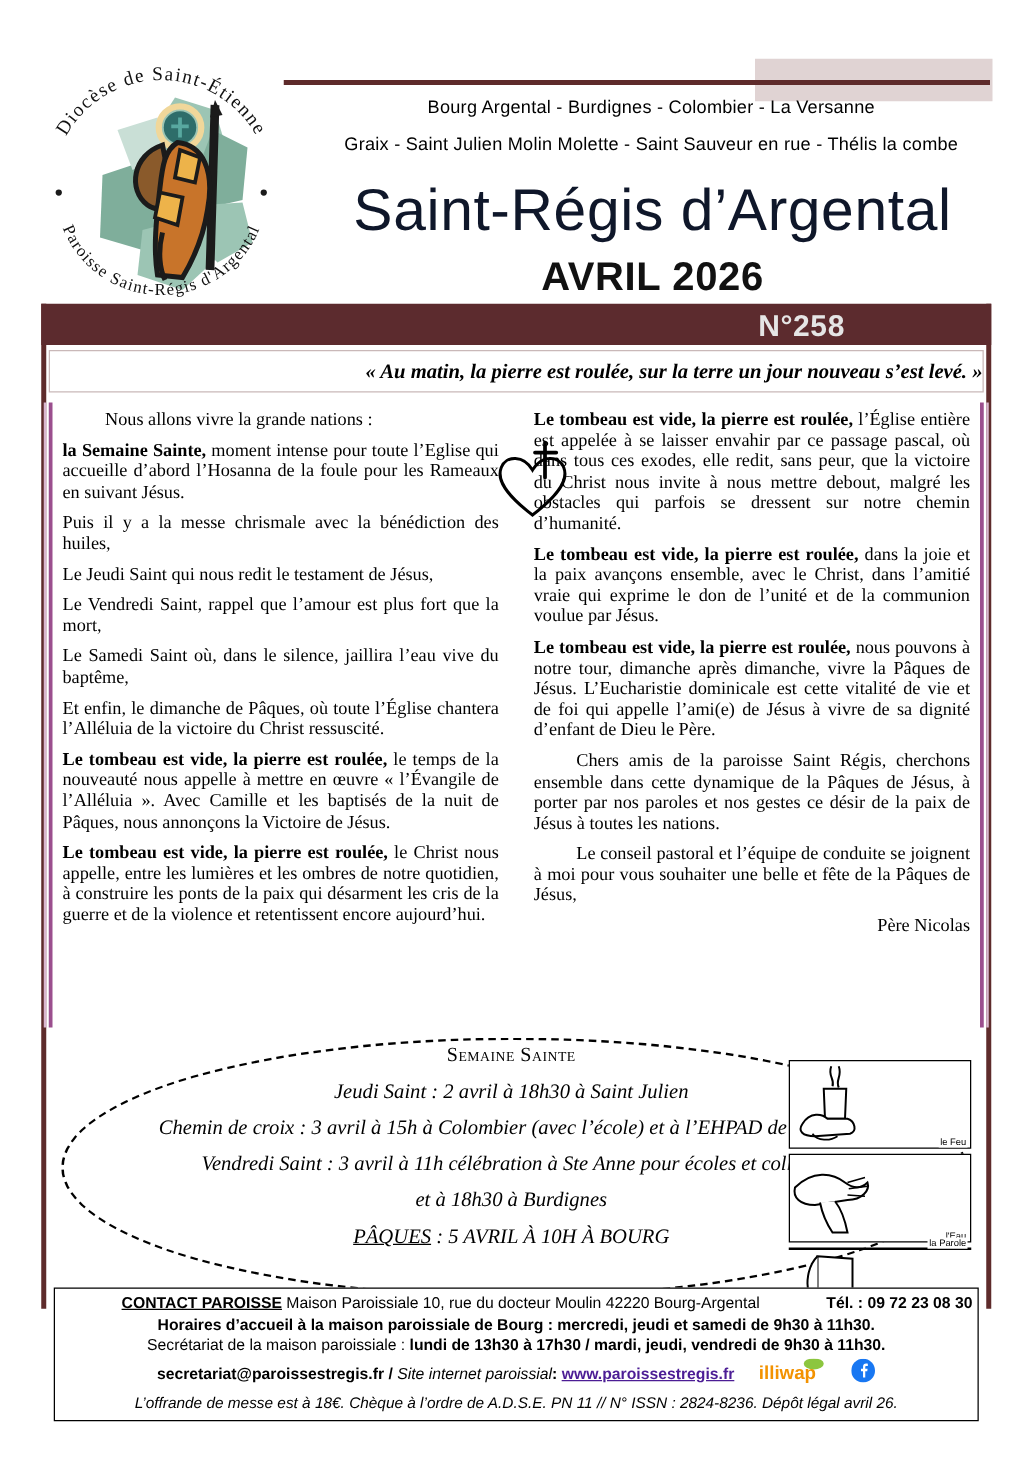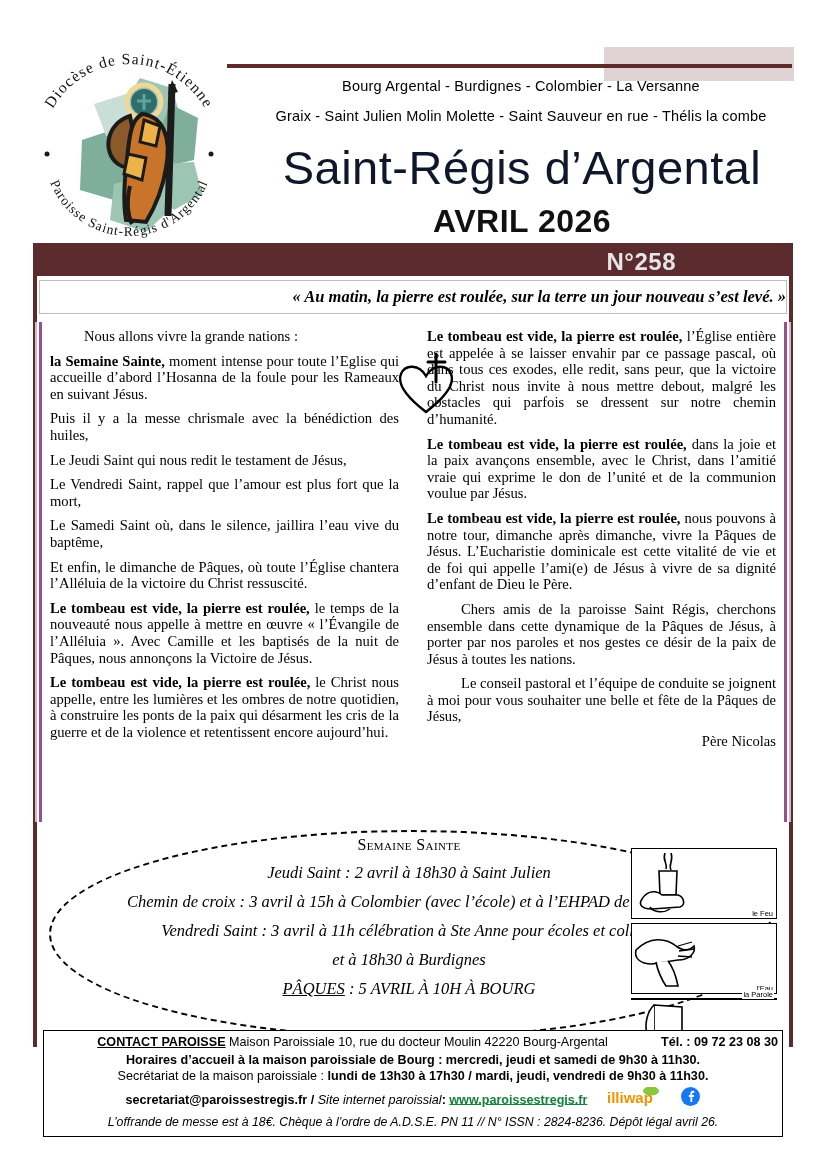--- a/index.html
+++ b/index.html
@@ -79,21 +79,21 @@
     border:1px solid #000;box-sizing:border-box;background:#fff;
     font-family:"Liberation Sans",sans-serif;}
   .foot .fl{text-align:center;font-size:12.6px;line-height:15.5px;color:#000;}
   .foot .fl.r1{margin-top:4px;font-weight:bold;}
   .foot .fl.r1 .norm{font-weight:normal;}
   .foot .fl.r1 u{text-decoration:underline;}
   .foot .fl.r2{font-weight:bold;margin-top:2px;}
   .foot .fl.r3{margin-top:1px;}
   .foot .fl.r4{margin-top:3px;font-weight:bold;position:relative;}
   .foot .fl.r5{margin-top:3px;font-size:12.3px;}
-  .foot a{color:#15803d;}
+  .foot a{color:#4c1d95;}
   .foot .it{font-style:italic;font-weight:normal;}
   .illiwap{display:inline-block;vertical-align:middle;margin-left:16px;position:relative;top:-1px;}
   .fb{display:inline-block;vertical-align:middle;margin-left:9px;position:relative;top:-1px;}
   .tel{float:right;margin-right:4px;}
 </style>
 </head>
 <body>
 
 <div class="page">
 

